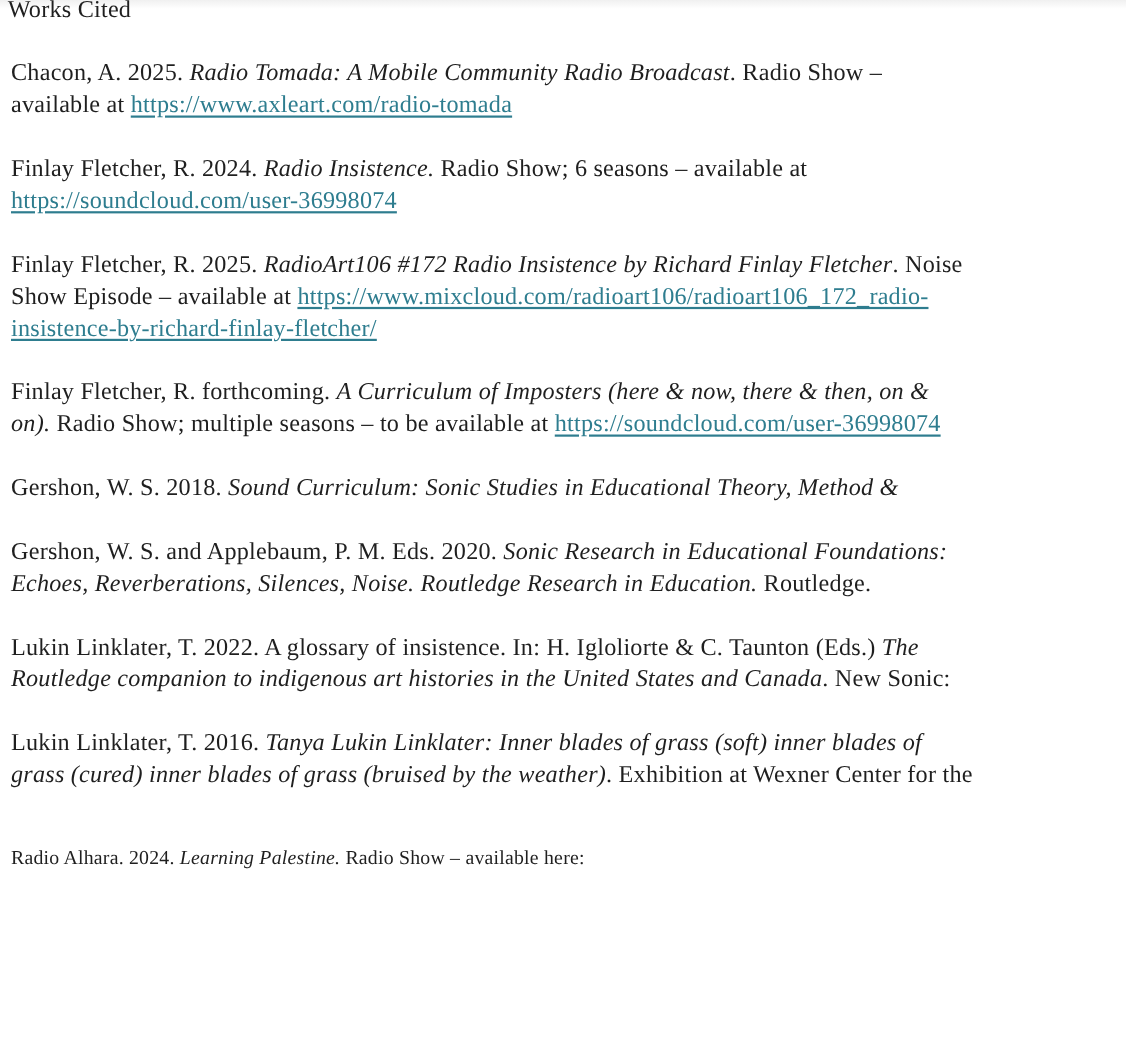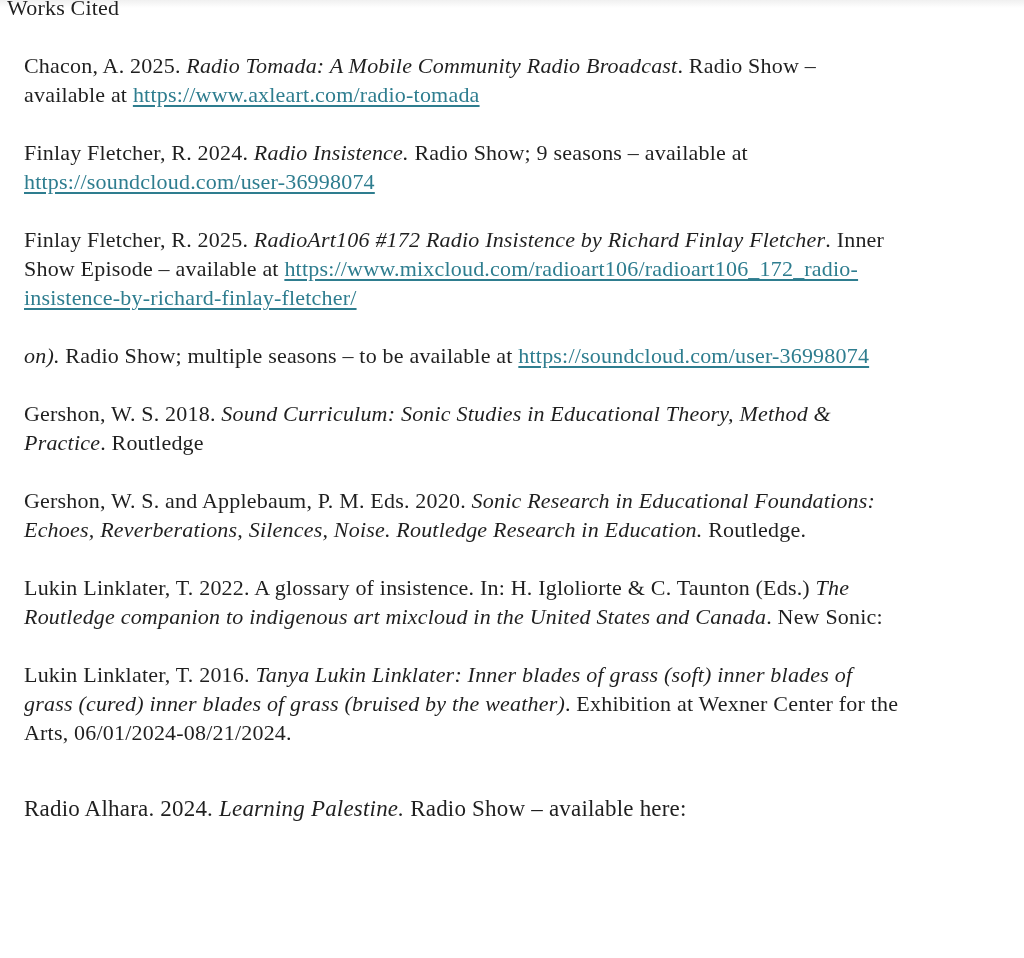--- a/index.html
+++ b/index.html
@@ -29,27 +29,27 @@
     position: relative;
     padding: 0 28px 0 7px;
   }
   .heading {
     font-size: 22px;
     font-weight: normal;
     line-height: 29px;
     margin: -7px 0 0 0;
   }
   .entry {
-    margin: 29px 0 0 17px;
+    margin: 29px 0 0 3px;
   }
   .entry.gap-lg {
     margin-top: 46px;
   }
   .entry.lg {
-    font-size: 23px;
+    font-size: 18px;
     line-height: 31px;
   }
   .line {
     display: block;
     white-space: nowrap;
   }
   .it {
     font-style: italic;
   }
   a.cite-link {
@@ -66,45 +66,44 @@
 <div class="top-edge"></div>
 
 <div class="doc">
   <h1 class="heading">Works Cited</h1>
   <div>
       <p class="entry">
         <span class="line"><span>Chacon, A. 2025. </span><span class="it">Radio Tomada: A Mobile Community Radio Broadcast</span><span>. Radio Show –</span></span>
         <span class="line"><span>available at </span><a class="cite-link" href="#">https://www.axleart.com/radio-tomada</a></span>
       </p>
       <p class="entry">
-        <span class="line"><span>Finlay Fletcher, R. 2024. </span><span class="it">Radio Insistence.</span><span> Radio Show; 9 seasons – available at</span></span>
+        <span class="line"><span>Finlay Fletcher, R. 2024. </span><span class="it">Radio Insistence.</span><span> Radio Show; 6 seasons – available at</span></span>
         <span class="line"><a class="cite-link" href="#">https://soundcloud.com/user-36998074</a></span>
       </p>
       <p class="entry">
-        <span class="line"><span>Finlay Fletcher, R. 2025. </span><span class="it">RadioArt106 #172 Radio Insistence by Richard Finlay Fletcher</span><span>. Inner</span></span>
+        <span class="line"><span>Finlay Fletcher, R. 2025. </span><span class="it">RadioArt106 #172 Radio Insistence by Richard Finlay Fletcher</span><span>. Noise</span></span>
         <span class="line"><span>Show Episode – available at </span><a class="cite-link" href="#">https://www.mixcloud.com/radioart106/radioart106_172_radio-</a></span>
         <span class="line"><a class="cite-link" href="#">insistence-by-richard-finlay-fletcher/</a></span>
       </p>
       <p class="entry">
+        <span class="line"><span>Finlay Fletcher, R. forthcoming. </span><span class="it">A Curriculum of Imposters (here &amp; now, there &amp; then, on &amp;</span></span>
         <span class="line"><span class="it">on).</span><span> Radio Show; multiple seasons – to be available at </span><a class="cite-link" href="#">https://soundcloud.com/user-36998074</a></span>
       </p>
       <p class="entry">
         <span class="line"><span>Gershon, W. S. 2018. </span><span class="it">Sound Curriculum: Sonic Studies in Educational Theory, Method &amp;</span></span>
-        <span class="line"><span class="it">Practice</span><span>. Routledge</span></span>
       </p>
       <p class="entry">
         <span class="line"><span>Gershon, W. S. and Applebaum, P. M. Eds. 2020. </span><span class="it">Sonic Research in Educational Foundations:</span></span>
         <span class="line"><span class="it">Echoes, Reverberations, Silences, Noise. Routledge Research in Education.</span><span> Routledge.</span></span>
       </p>
       <p class="entry">
         <span class="line"><span>Lukin Linklater, T. 2022. A glossary of insistence. In: H. Igloliorte &amp; C. Taunton (Eds.) </span><span class="it">The</span></span>
-        <span class="line"><span class="it">Routledge companion to indigenous art mixcloud in the United States and Canada</span><span>. New Sonic:</span></span>
+        <span class="line"><span class="it">Routledge companion to indigenous art histories in the United States and Canada</span><span>. New Sonic:</span></span>
       </p>
       <p class="entry">
         <span class="line"><span>Lukin Linklater, T. 2016. </span><span class="it">Tanya Lukin Linklater: Inner blades of grass (soft) inner blades of</span></span>
         <span class="line"><span class="it">grass (cured) inner blades of grass (bruised by the weather)</span><span>. Exhibition at Wexner Center for the</span></span>
-        <span class="line"><span>Arts, 06/01/2024-08/21/2024.</span></span>
       </p>
       <p class="entry gap-lg lg">
         <span class="line"><span>Radio Alhara. 2024. </span><span class="it">Learning Palestine.</span><span> Radio Show – available here:</span></span>
       </p>
     </div>
 </div>
 
 </body></html>

